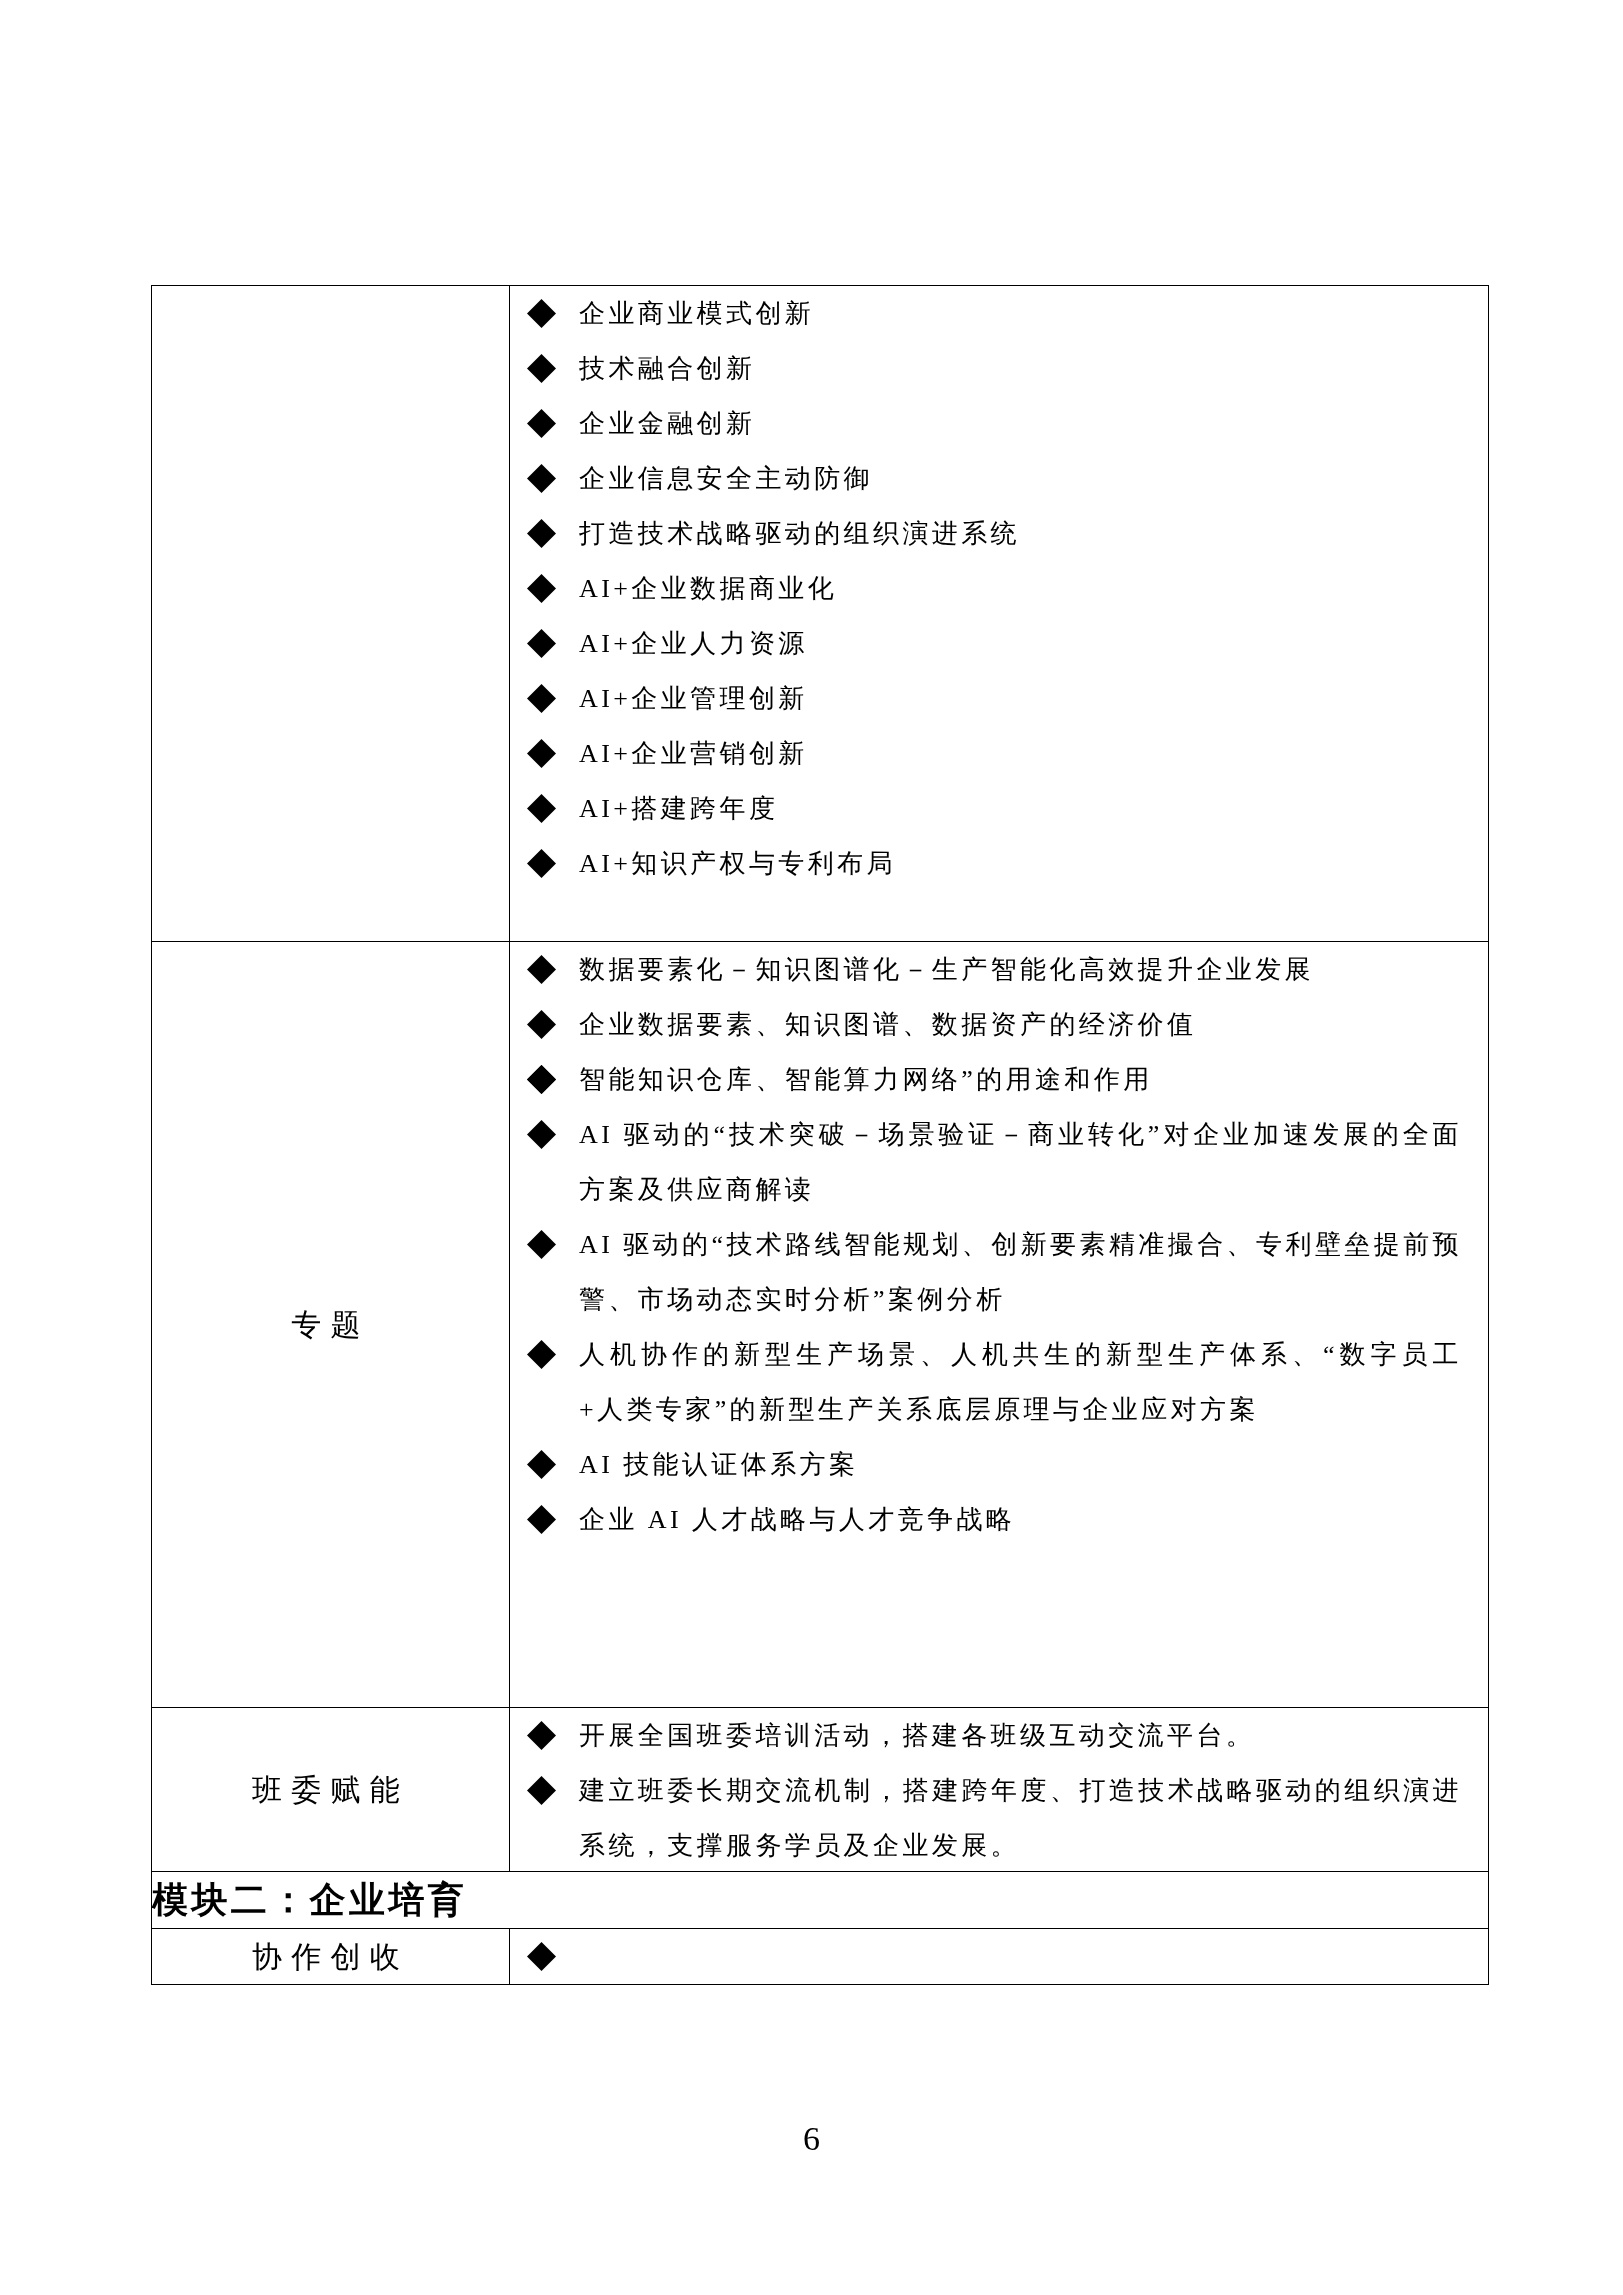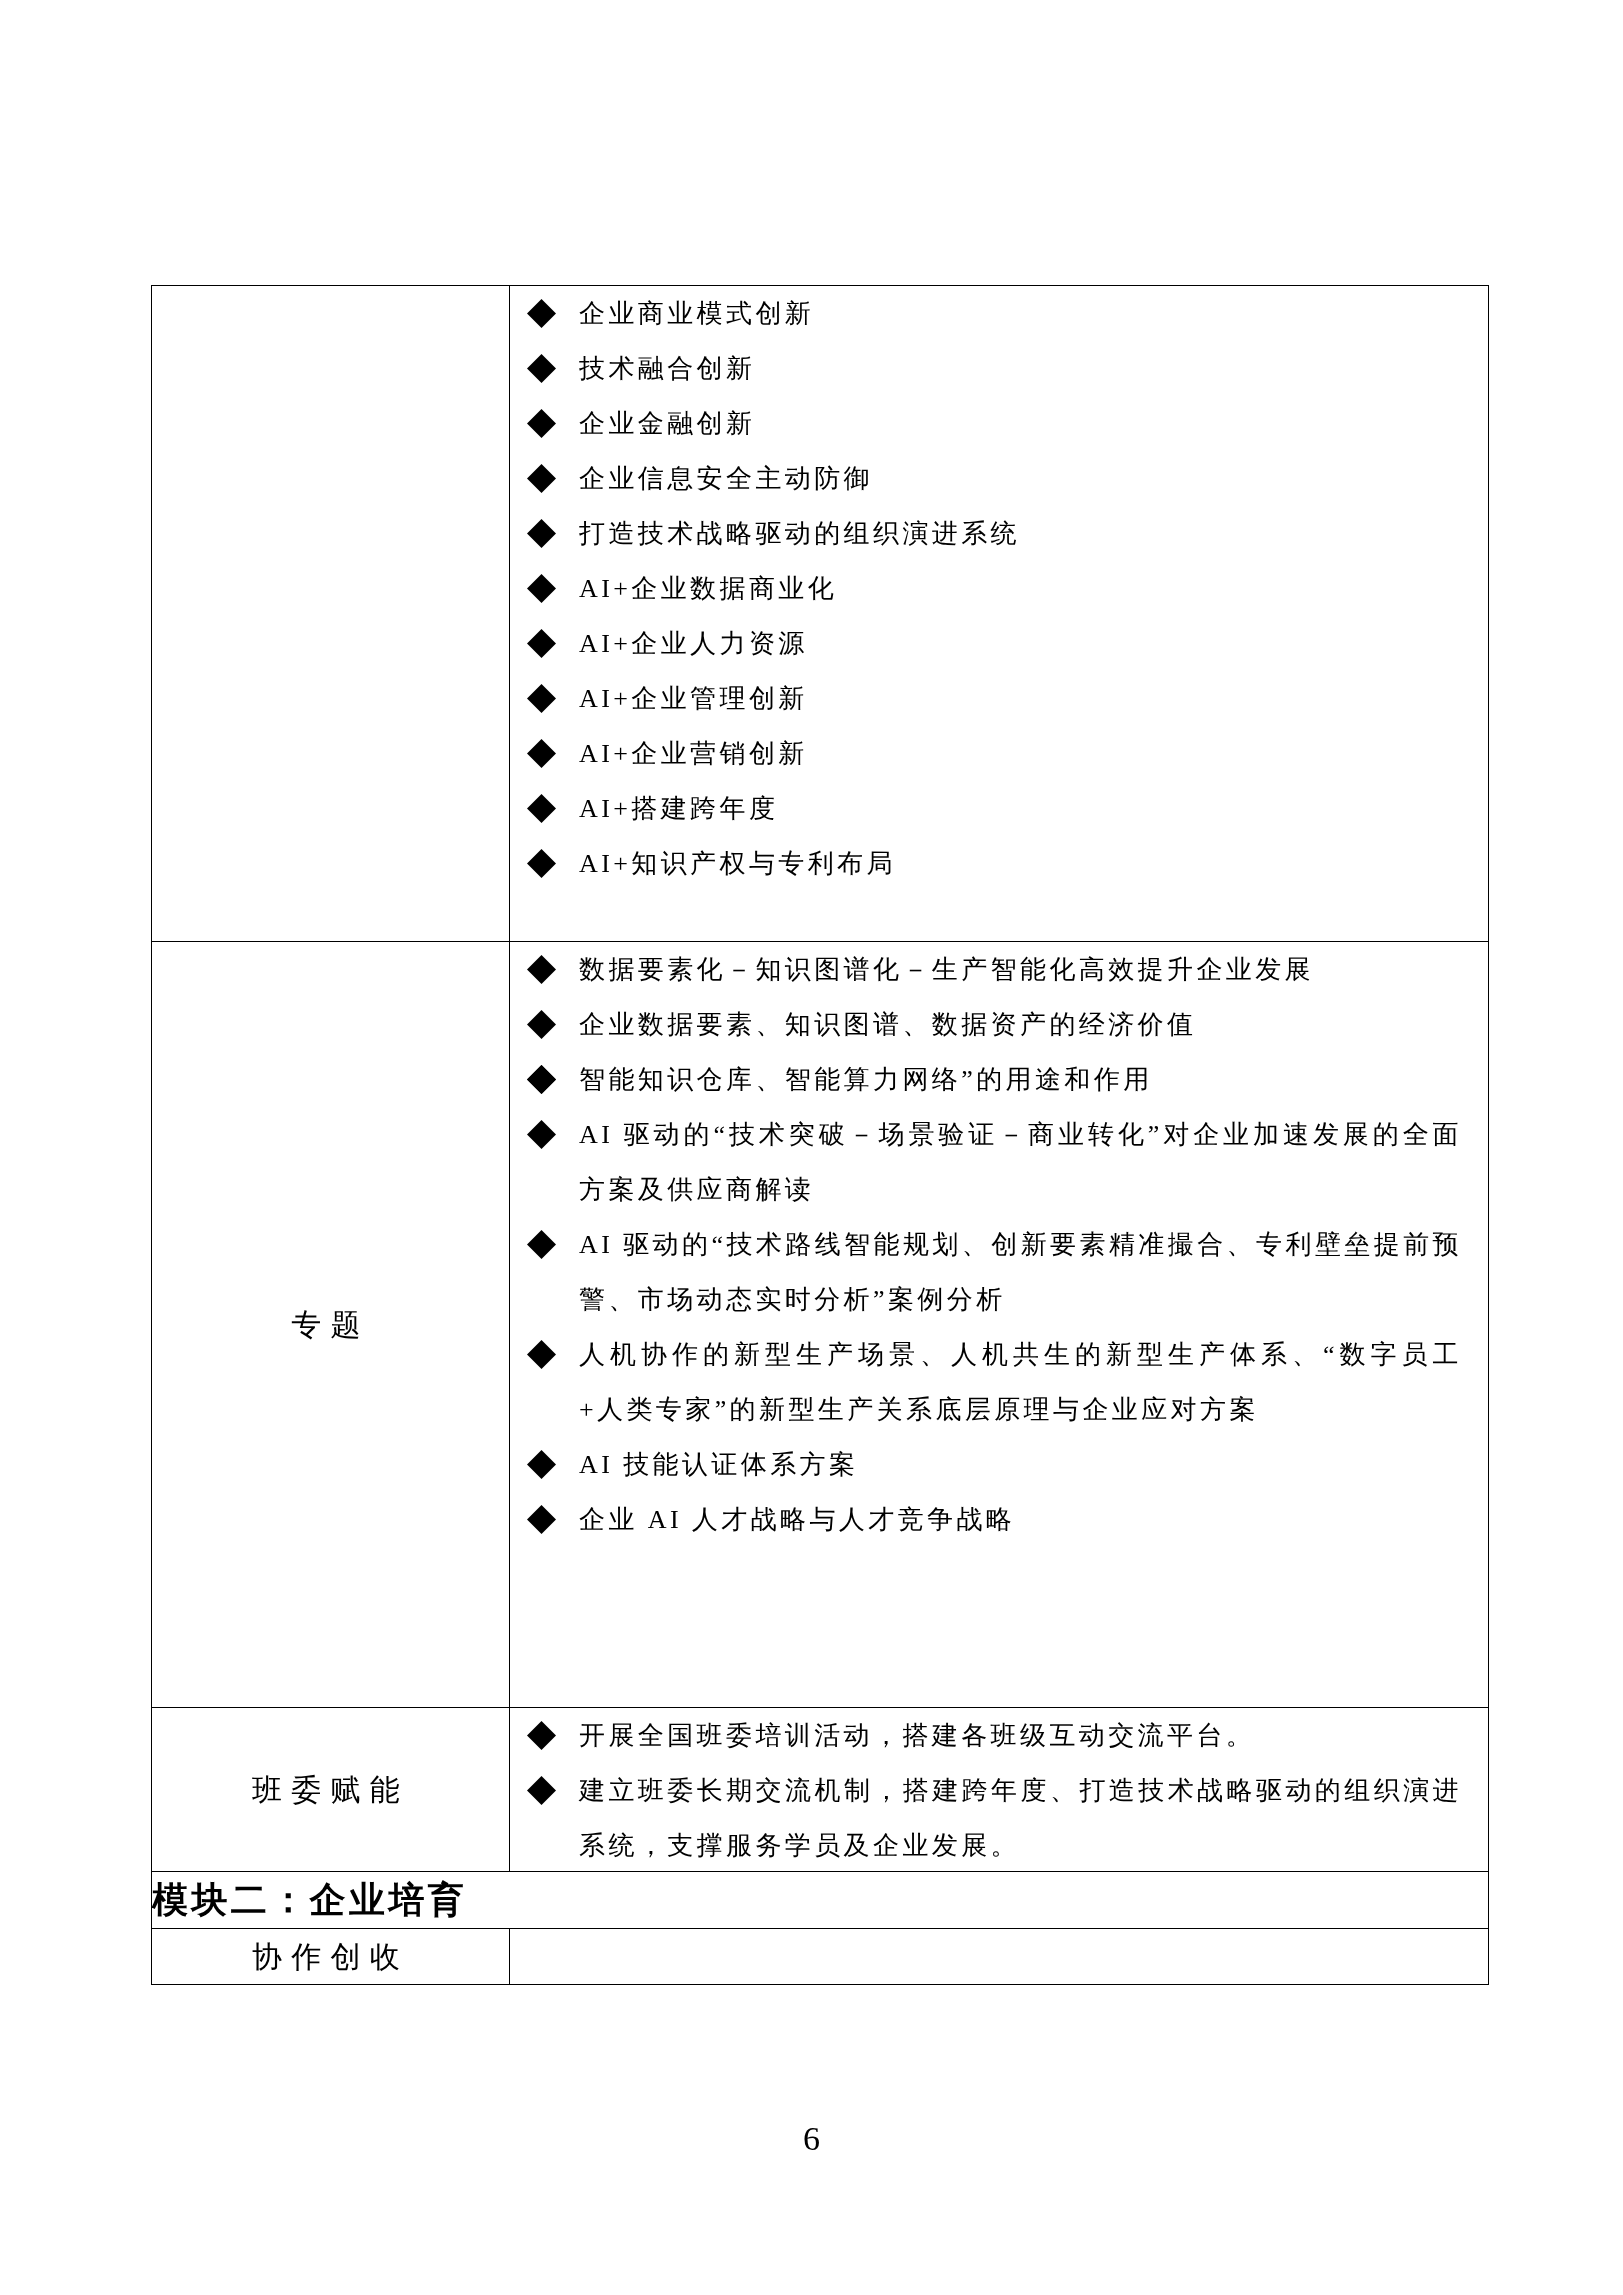--- a/index.html
+++ b/index.html
@@ -30,21 +30,21 @@
     border-bottom: 1.7px solid #000000;
     overflow: hidden;
   }
   .t-row:last-child {
     border-bottom: none;
   }
   .row-1 { height: 656px; }
   .row-2 { height: 766px; }
   .row-3 { height: 164px; }
   .row-4 { height: 57px; }
-  .row-5 { height: 55px; align-items: center; }
+  .row-5 { height: 55px; }
   .label-cell {
     width: 358px;
     flex: 0 0 358px;
     box-sizing: border-box;
     border-right: 1.7px solid #000000;
     display: flex;
     align-items: center;
     justify-content: center;
     font-size: 30px;
     letter-spacing: 9.2px;

